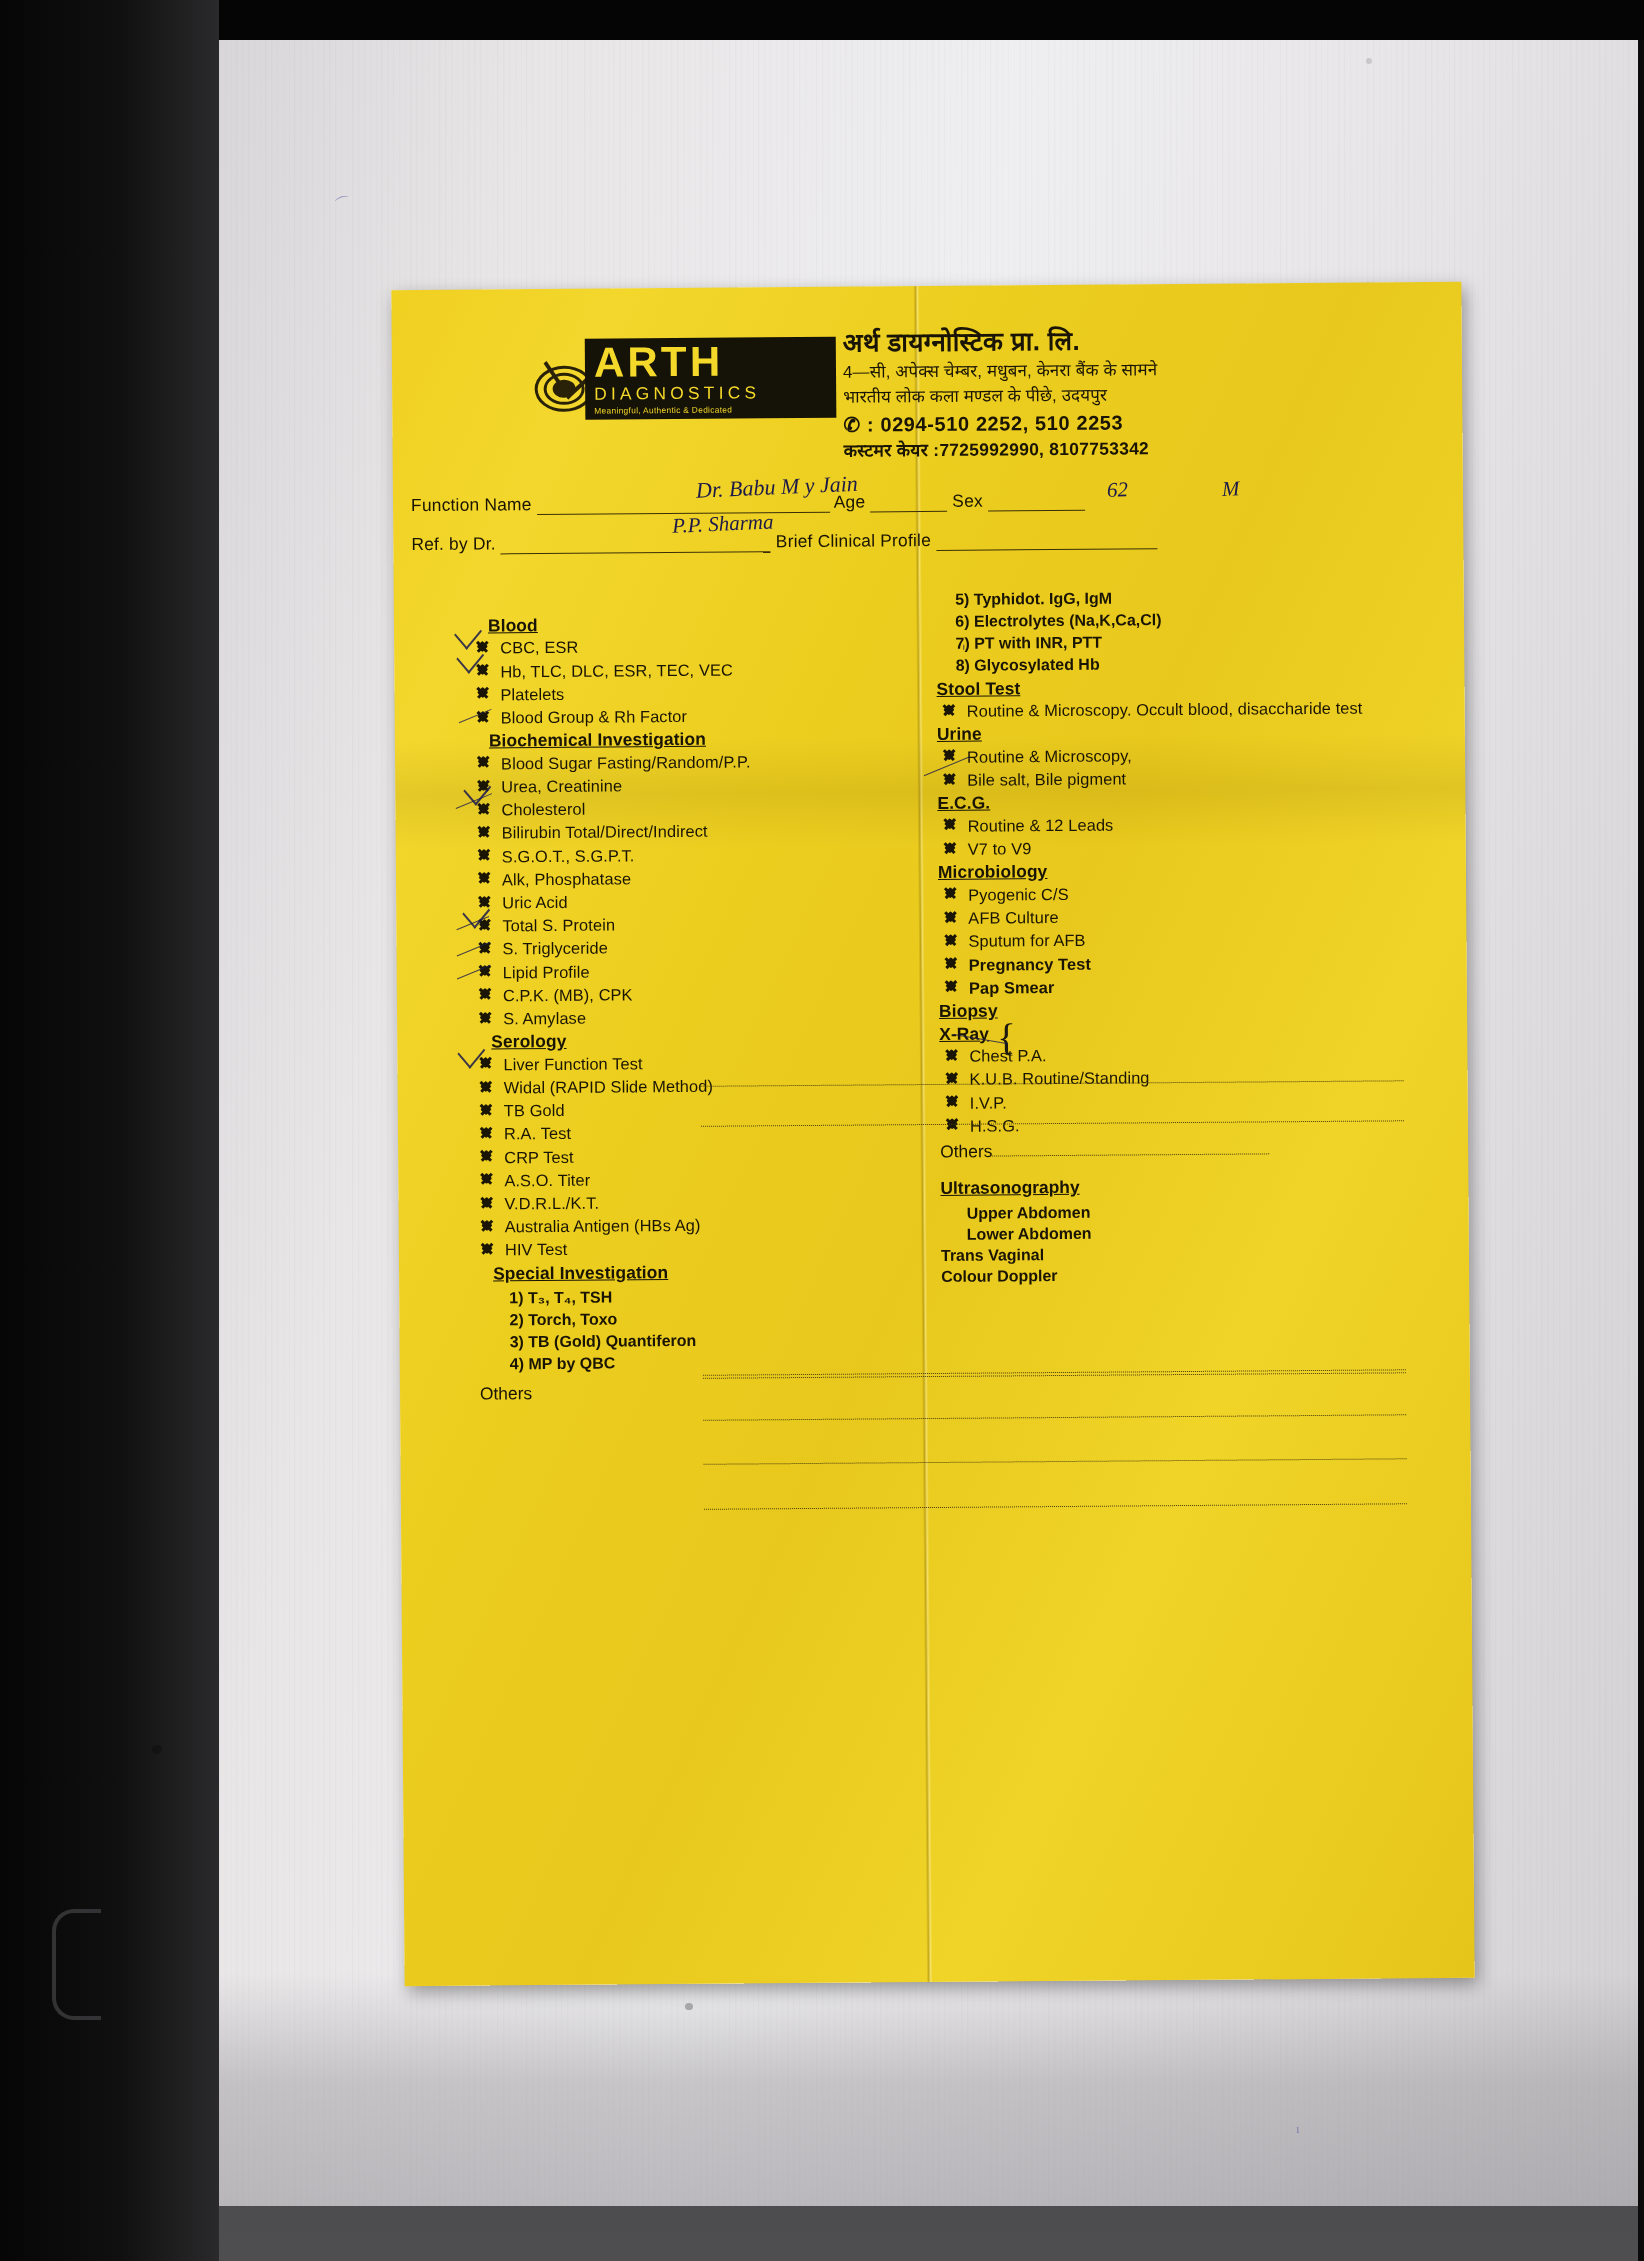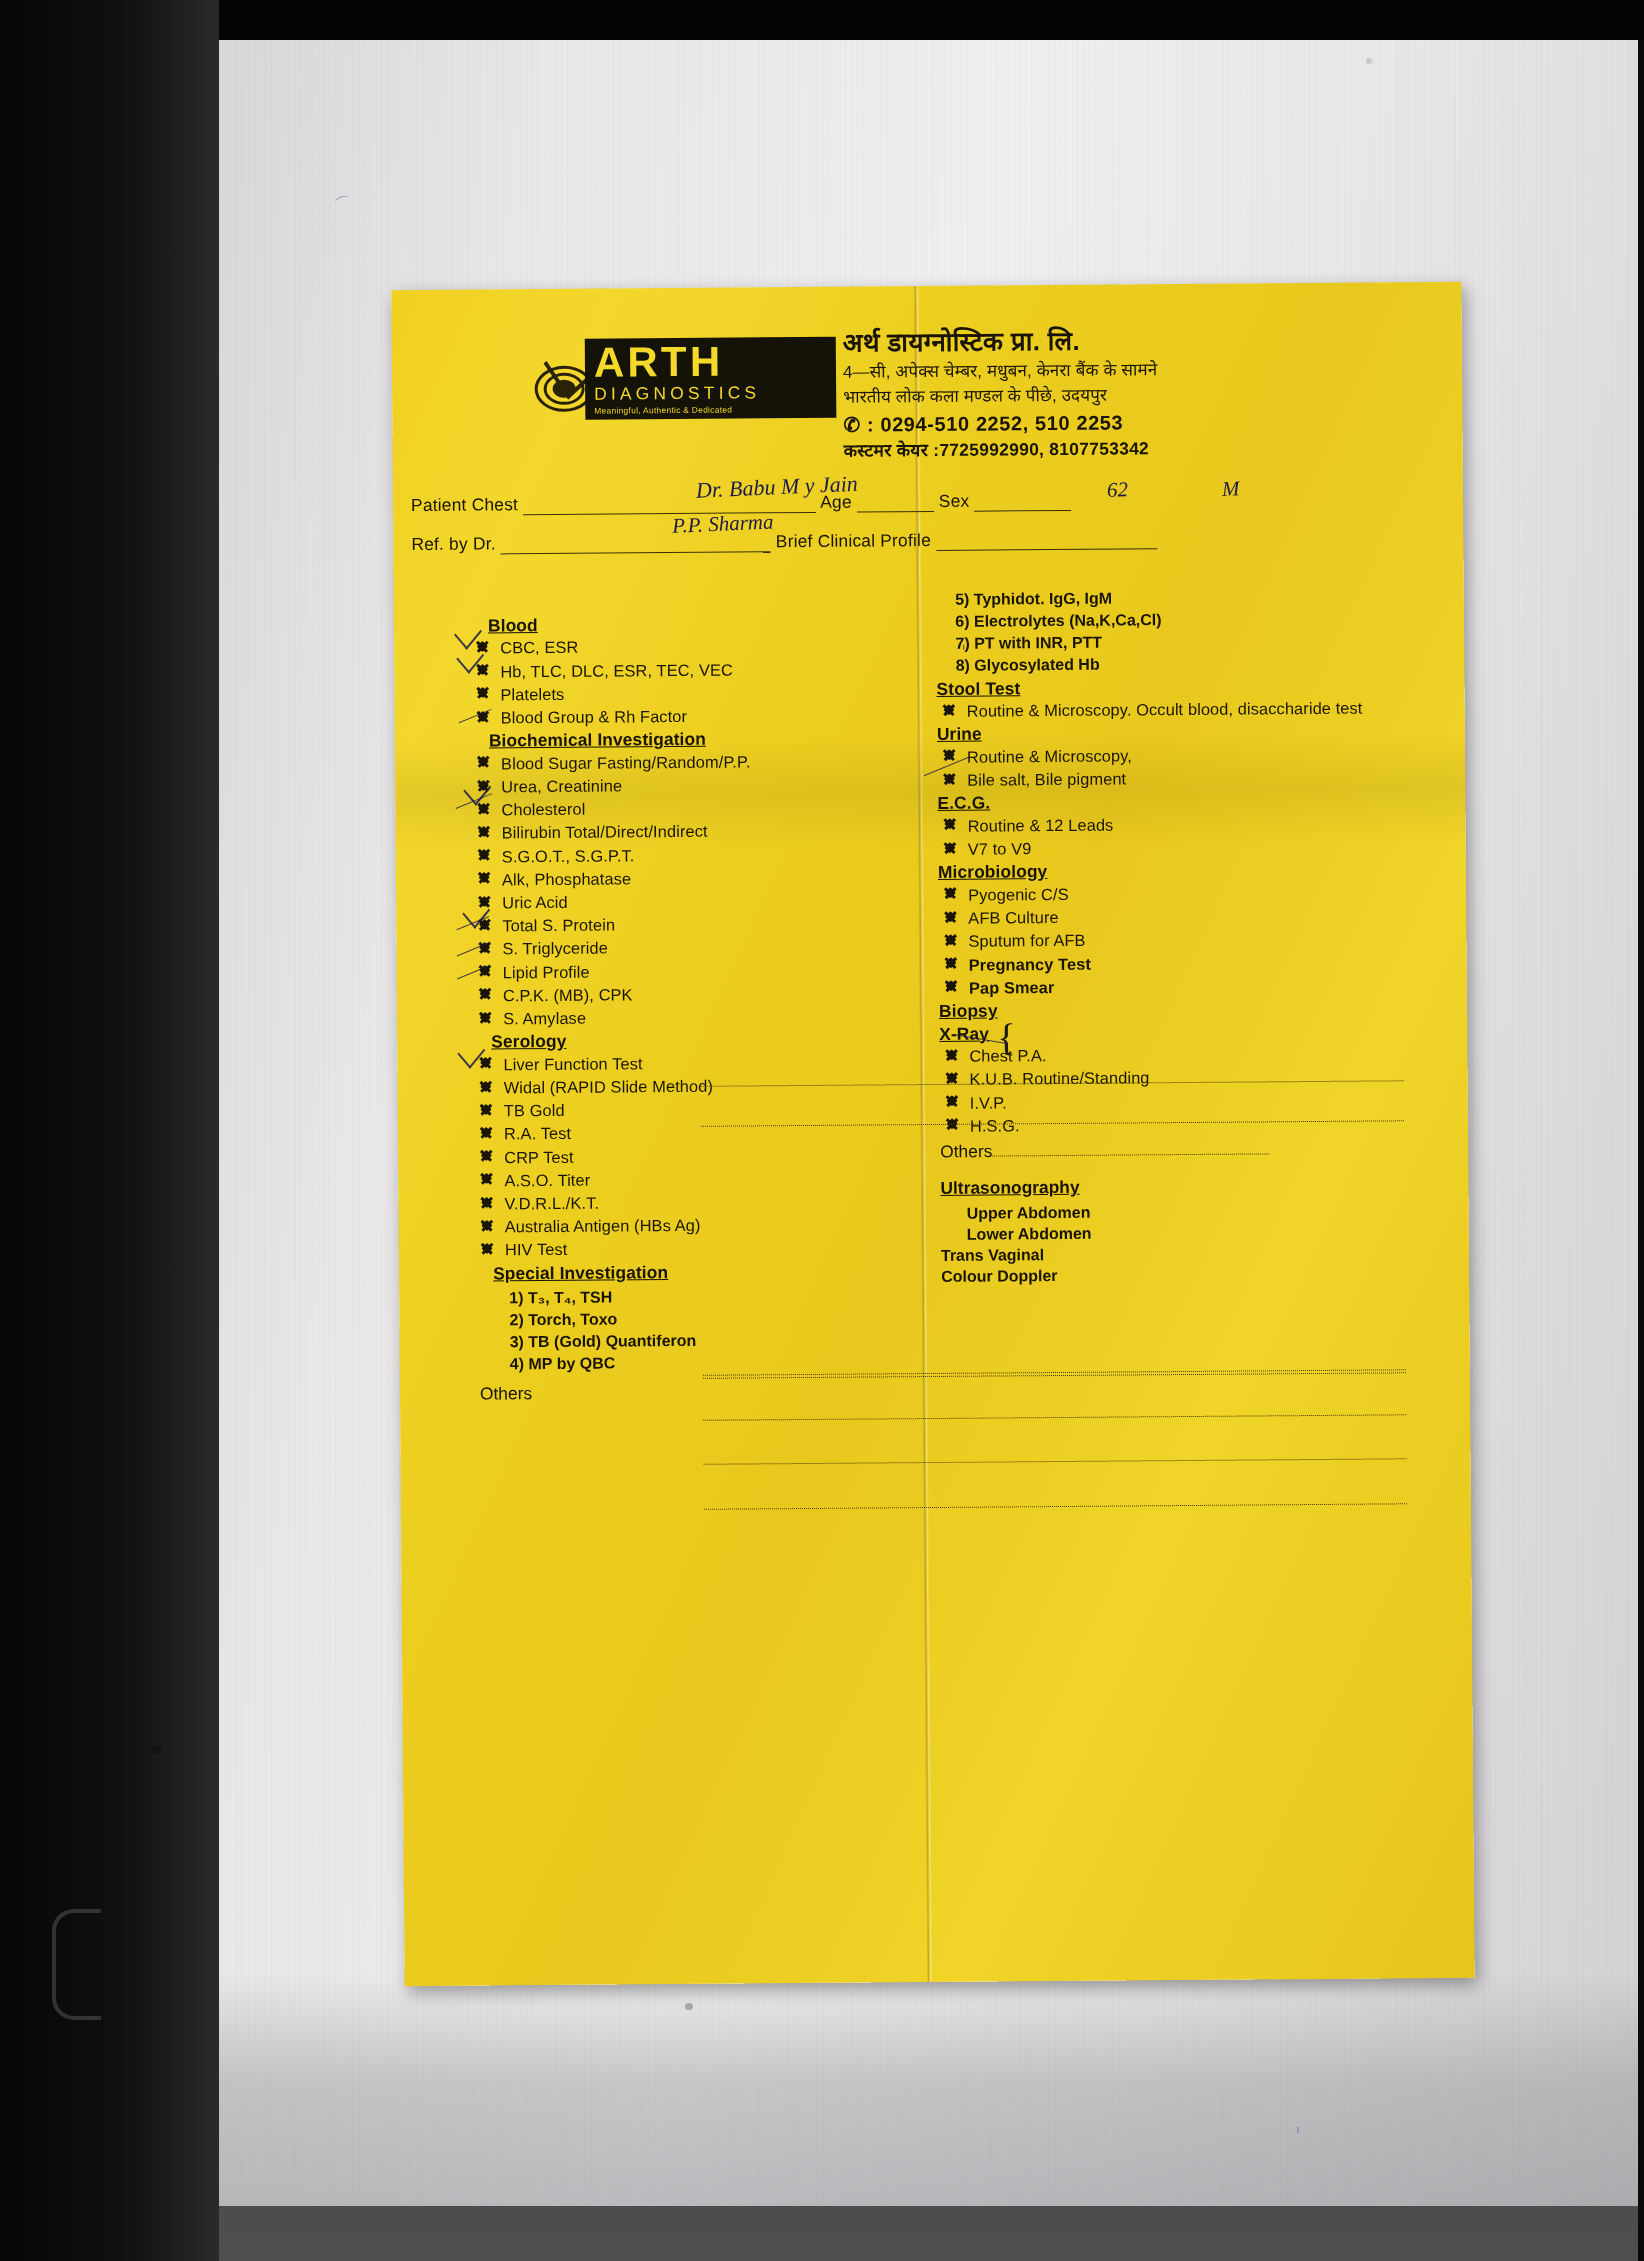--- a/index.html
+++ b/index.html
@@ -348,21 +348,21 @@
 
   <div class="hdr-right">
     <div class="hdr-hi-title">अर्थ डायग्नोस्टिक प्रा. लि.</div>
     <div class="hdr-hi-line">4—सी, अपेक्स चेम्बर, मधुबन, केनरा बैंक के सामने</div>
     <div class="hdr-hi-line">भारतीय लोक कला मण्डल के पीछे, उदयपुर</div>
     <div class="hdr-phone">✆ : 0294-510 2252, 510 2253</div>
     <div class="hdr-care">कस्टमर केयर :7725992990, 8107753342</div>
   </div>
 
   <div class="field-row" style="left:18px; top:205px; width:1032px;">
-    <span>Patient Chest</span>
+    <span>Function Name</span>
     <span class="dotline" style="width:293px;"></span>
     <span>Age</span>
     <span class="dotline" style="width:77px;"></span>
     <span>Sex</span>
     <span class="dotline" style="width:97px;"></span>
   </div>
   <div class="hand" style="left:303px; top:187px; font-size:22px;">Dr. Babu M y Jain</div>
   <div class="hand" style="left:714px; top:193px; font-size:21px;">62</div>
   <div class="hand" style="left:829px; top:193px; font-size:21px;">M</div>
 

